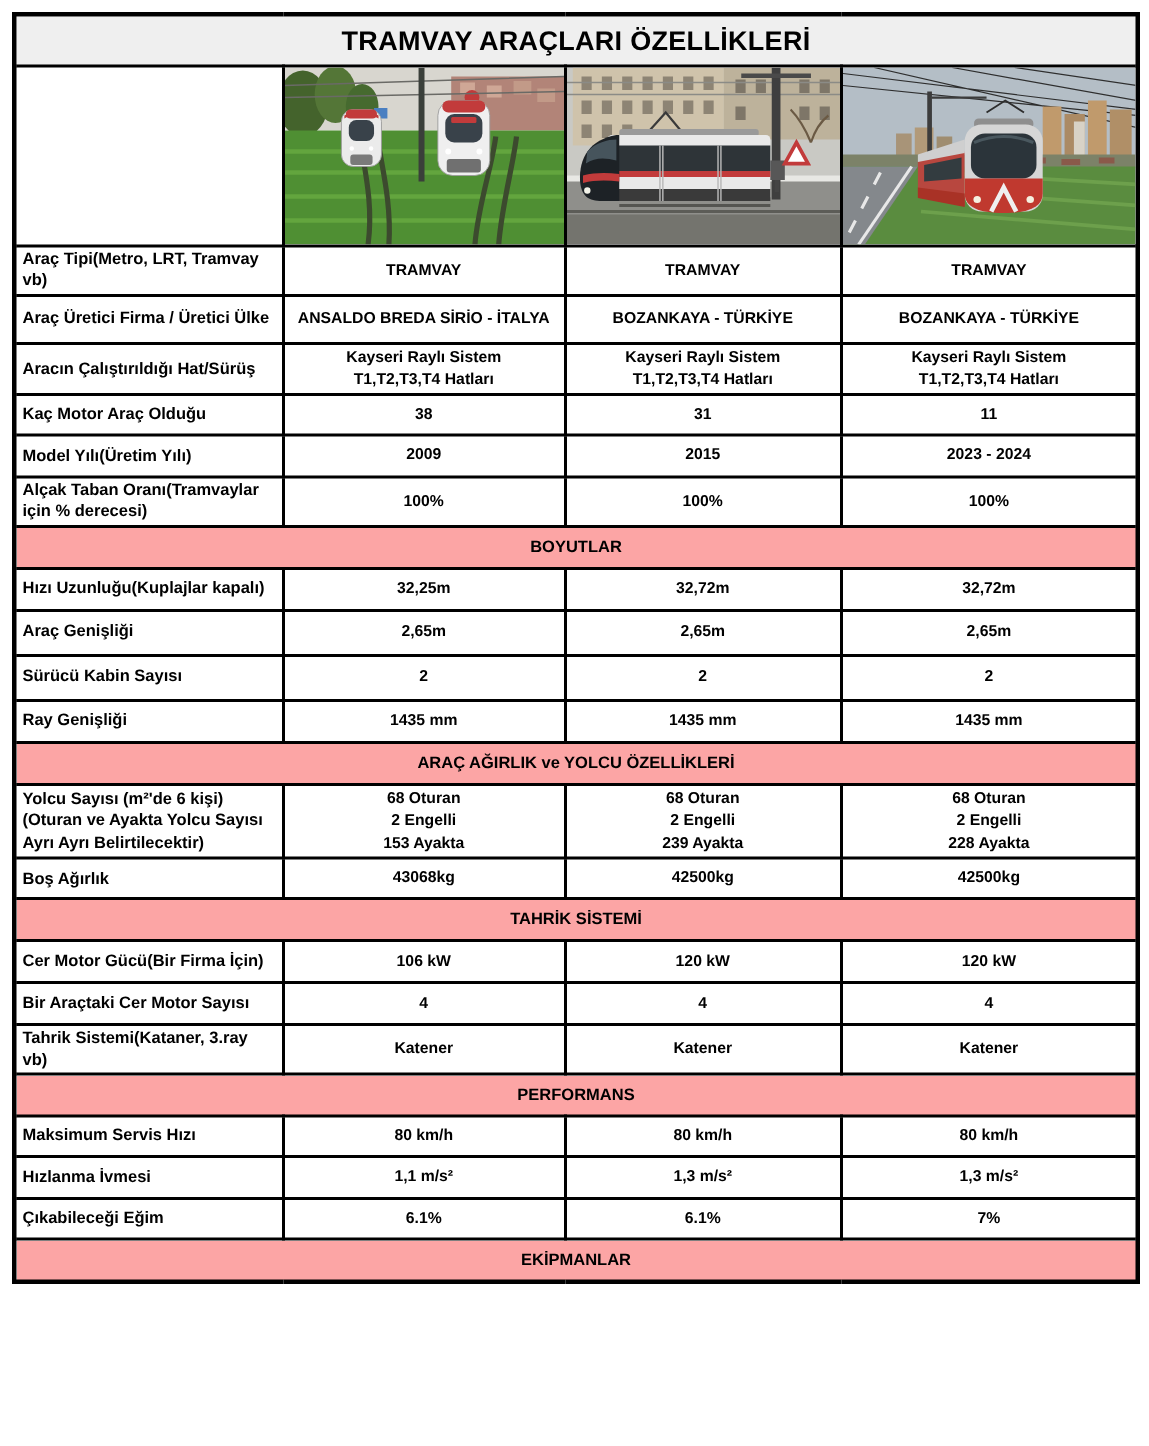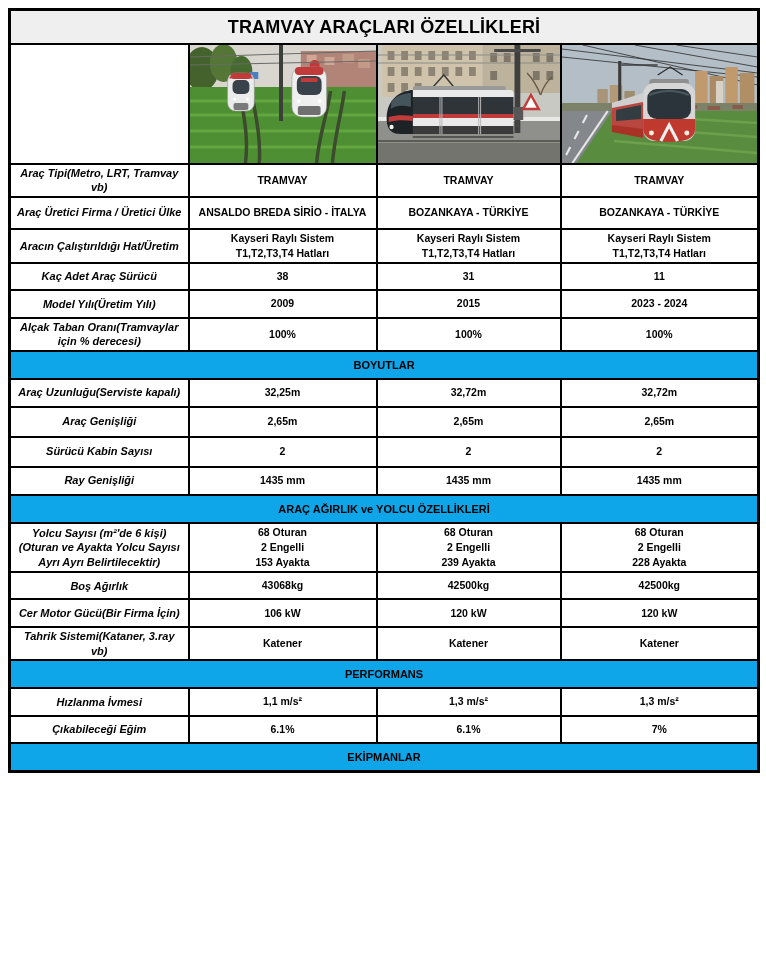--- a/index.html
+++ b/index.html
@@ -23,35 +23,34 @@
     background:#efefef;
     text-align:center;
     font-size:18px;
     letter-spacing:.2px;
     height:30px;
   }
   td.imgcell{ padding:0; height:118px; }
   td.imgcell svg{ display:block; width:100%; height:118px; }
   td.corner{ background:#fff; }
   td.lbl{
-    text-align:center;
+    text-align:left;
     padding:1px 4px;
     font-size:11px;
     line-height:1.3;
-    font-style:italic;
   }
   td.val{
     text-align:center;
     font-size:10.5px;
     line-height:1.45;
     white-space:pre-line;
     padding:1px 2px;
   }
   td.sec{
-    background:#0ea5e9;
+    background:#fca5a5;
     text-align:center;
     font-size:11px;
     height:24px;
   }
   tr.h26 td{height:24px;} tr.h28 td{height:26px;} tr.h30 td{height:28px;}
   tr.h32 td{height:30px;} tr.h36 td{height:34px;} tr.h44 td{height:42px;}
   tr.h25 td{height:23px;}
 </style>
 </head>
 <body>
@@ -222,30 +221,30 @@
     <td class="val">TRAMVAY</td>
     <td class="val">TRAMVAY</td>
   </tr>
   <tr class="h30">
     <td class="lbl">Araç Üretici Firma / Üretici Ülke</td>
     <td class="val">ANSALDO BREDA SİRİO - İTALYA</td>
     <td class="val">BOZANKAYA - TÜRKİYE</td>
     <td class="val">BOZANKAYA - TÜRKİYE</td>
   </tr>
   <tr class="h32">
-    <td class="lbl">Aracın Çalıştırıldığı Hat/Üretim</td>
+    <td class="lbl">Aracın Çalıştırıldığı Hat/Sürüş</td>
     <td class="val">Kayseri Raylı Sistem
 T1,T2,T3,T4 Hatları</td>
     <td class="val">Kayseri Raylı Sistem
 T1,T2,T3,T4 Hatları</td>
     <td class="val">Kayseri Raylı Sistem
 T1,T2,T3,T4 Hatları</td>
   </tr>
   <tr class="h25">
-    <td class="lbl">Kaç Adet Araç Sürücü</td>
+    <td class="lbl">Kaç Motor Araç Olduğu</td>
     <td class="val">38</td>
     <td class="val">31</td>
     <td class="val">11</td>
   </tr>
   <tr class="h26">
     <td class="lbl">Model Yılı(Üretim Yılı)</td>
     <td class="val">2009</td>
     <td class="val">2015</td>
     <td class="val">2023 - 2024</td>
   </tr>
@@ -254,21 +253,21 @@
     <td class="val">100%</td>
     <td class="val">100%</td>
     <td class="val">100%</td>
   </tr>
 
   <tr>
     <td class="sec" colspan="4">BOYUTLAR</td>
   </tr>
 
   <tr class="h26">
-    <td class="lbl">Araç Uzunluğu(Serviste kapalı)</td>
+    <td class="lbl">Hızı Uzunluğu(Kuplajlar kapalı)</td>
     <td class="val">32,25m</td>
     <td class="val">32,72m</td>
     <td class="val">32,72m</td>
   </tr>
   <tr class="h28">
     <td class="lbl">Araç Genişliği</td>
     <td class="val">2,65m</td>
     <td class="val">2,65m</td>
     <td class="val">2,65m</td>
   </tr>
@@ -301,38 +300,53 @@
 2 Engelli
 228 Ayakta</td>
   </tr>
   <tr class="h25">
     <td class="lbl">Boş Ağırlık</td>
     <td class="val">43068kg</td>
     <td class="val">42500kg</td>
     <td class="val">42500kg</td>
   </tr>
 
+  <tr>
+    <td class="sec" colspan="4">TAHRİK SİSTEMİ</td>
+  </tr>
 
   <tr class="h26">
     <td class="lbl">Cer Motor Gücü(Bir Firma İçin)</td>
     <td class="val">106 kW</td>
     <td class="val">120 kW</td>
     <td class="val">120 kW</td>
   </tr>
   <tr class="h26">
+    <td class="lbl">Bir Araçtaki Cer Motor Sayısı</td>
+    <td class="val">4</td>
+    <td class="val">4</td>
+    <td class="val">4</td>
+  </tr>
+  <tr class="h26">
     <td class="lbl">Tahrik Sistemi(Kataner, 3.ray vb)</td>
     <td class="val">Katener</td>
     <td class="val">Katener</td>
     <td class="val">Katener</td>
   </tr>
 
   <tr>
     <td class="sec" colspan="4">PERFORMANS</td>
   </tr>
 
+  <tr class="h25">
+    <td class="lbl">Maksimum Servis Hızı</td>
+    <td class="val">80 km/h</td>
+    <td class="val">80 km/h</td>
+    <td class="val">80 km/h</td>
+  </tr>
   <tr class="h26">
     <td class="lbl">Hızlanma İvmesi</td>
     <td class="val">1,1 m/s²</td>
     <td class="val">1,3 m/s²</td>
     <td class="val">1,3 m/s²</td>
   </tr>
   <tr class="h25">
     <td class="lbl">Çıkabileceği Eğim</td>
     <td class="val">6.1%</td>
     <td class="val">6.1%</td>

